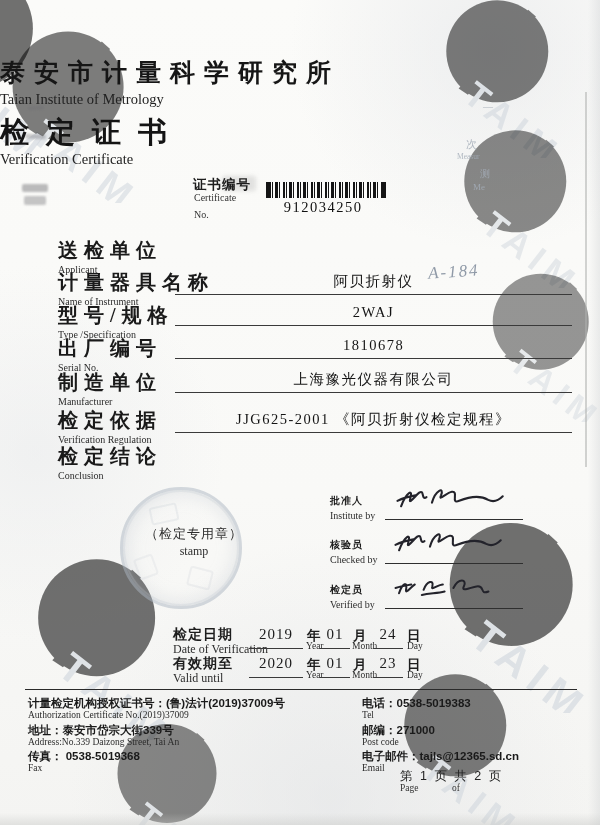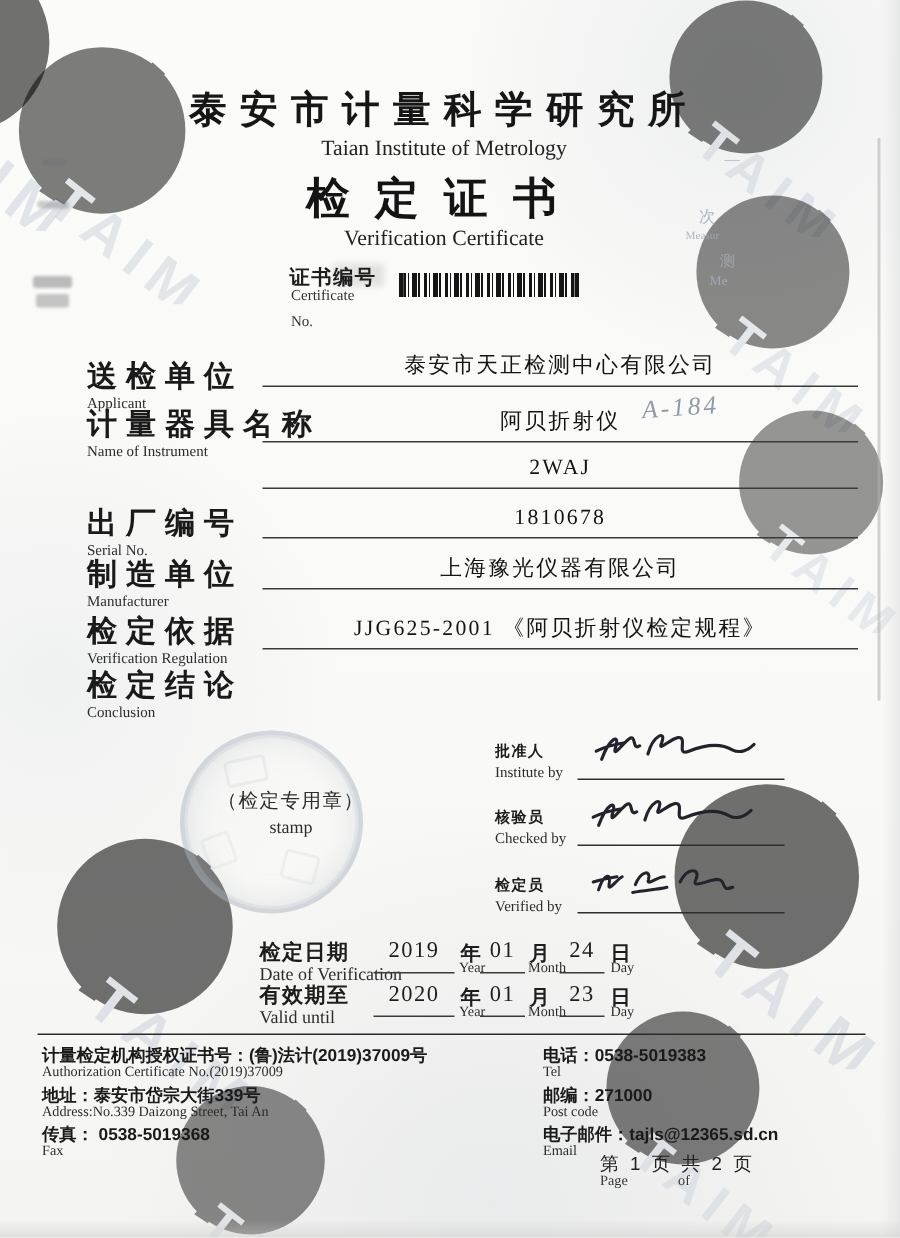--- a/index.html
+++ b/index.html
@@ -7,21 +7,21 @@
     position:relative;width:600px;height:825px;margin:0 auto;overflow:hidden;
     font-family:"Liberation Serif","DejaVu Serif",serif;color:#1d1d1d;
     background:
       radial-gradient(circle at 82% 6%, rgba(226,228,231,.55), transparent 22%),
       radial-gradient(circle at 6% 55%, rgba(228,230,233,.45), transparent 26%),
       radial-gradient(circle at 55% 97%, rgba(222,224,227,.5), transparent 30%),
       linear-gradient(180deg,#fbfbf9 0%,#f9f9f7 60%,#f4f4f2 100%);
   }
   .abs{position:absolute;}
   
-  .hwrap{position:absolute;left:0;top:0;width:592px;text-align:center;}
+  .hwrap{position:absolute;left:0;top:0;width:592px;text-align:left;}
   .h-cn{font-size:25px;font-weight:bold;letter-spacing:9px;text-indent:9px;color:#161616;}
   .h-en{font-size:14.5px;color:#222;}
   .t-cn{font-size:29px;font-weight:bold;letter-spacing:17px;text-indent:17px;color:#141414;}
   .t-en{font-size:14.5px;color:#222;}
   
   .cert-cn{font-size:13.5px;font-weight:bold;letter-spacing:1px;}
   .cert-en{font-size:10px;color:#333;}
   .barcode{background:repeating-linear-gradient(90deg,#151515 0 2px,#fcfcfa 2px 3px,#151515 3px 4px,#fcfcfa 4px 6px,#151515 6px 9px,#fcfcfa 9px 10px,#151515 10px 11px,#fcfcfa 11px 14px);border-left:3px solid #151515;border-right:3px solid #151515;}
   .cert-num{font-size:14.5px;letter-spacing:1.5px;text-align:center;color:#111;}
   
@@ -131,34 +131,38 @@
 
   <div class="hwrap" style="top:56px"><span class="h-cn">泰安市计量科学研究所</span></div>
   <div class="hwrap" style="top:90px"><span class="h-en">Taian Institute of Metrology</span></div>
   <div class="hwrap" style="top:113px"><span class="t-cn">检定证书</span></div>
   <div class="hwrap" style="top:150px"><span class="t-en">Verification Certificate</span></div>
 
   <div class="abs cert-cn" style="left:193px;top:176px">证书编号</div>
   <div class="abs cert-en" style="left:194px;top:192px">Certificate</div>
   <div class="abs cert-en" style="left:194px;top:209px">No.</div>
   <div class="abs barcode" style="left:266px;top:182px;width:114px;height:16px"></div>
+  <div class="abs cert-num" style="left:256px;top:199px;width:134px">912034250</div>
 
   <div class="rlabel" style="top:237px">
       <span class="rl-cn">送 检 单 位</span>
       <span class="rl-en">Applicant</span>
     </div>
-  <div class="rline" style="top:233px"><span class="rval">泰安市天正检测中心有限公司</span></div>
 
   <div class="rlabel" style="top:269px">
       <span class="rl-cn">计 量 器 具 名 称</span>
       <span class="rl-en">Name of Instrument</span>
     </div>
   <div class="rline" style="top:270px"><span class="rval">阿贝折射仪</span></div>
   <div class="abs hand-note" style="left:428px;top:262px">A-184</div>
 
+  <div class="rlabel" style="top:302px">
+      <span class="rl-cn">型  号 / 规  格</span>
+      <span class="rl-en">Type /Specification</span>
+    </div>
   <div class="rline" style="top:301px"><span class="rval">2WAJ</span></div>
 
   <div class="rlabel" style="top:335px">
       <span class="rl-cn">出 厂 编 号</span>
       <span class="rl-en">Serial No.</span>
     </div>
   <div class="rline" style="top:334px"><span class="rval">1810678</span></div>
 
   <div class="rlabel" style="top:369px">
       <span class="rl-cn">制 造 单 位</span>

